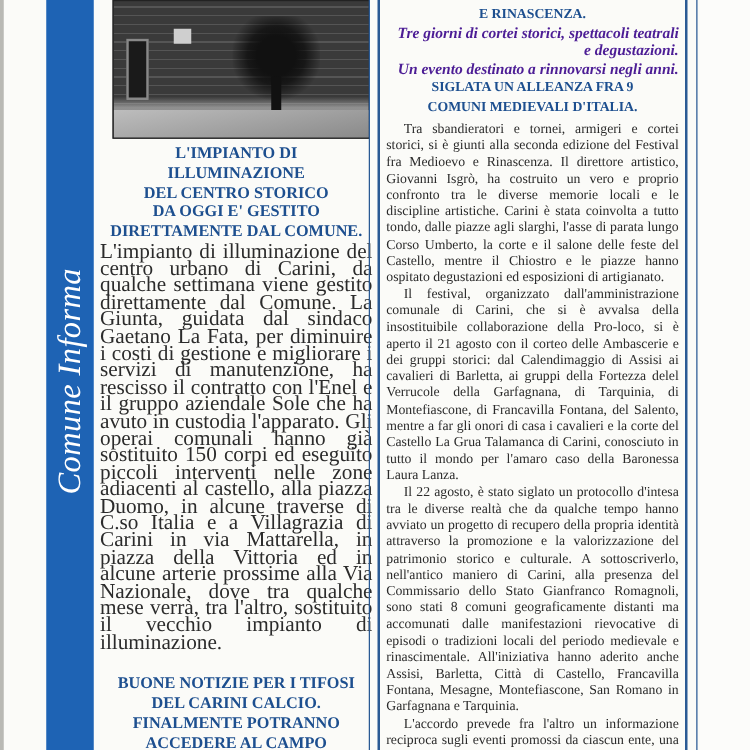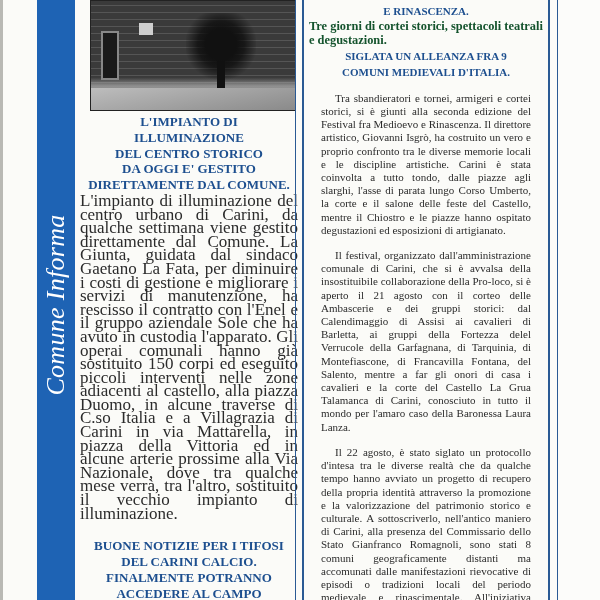--- a/index.html
+++ b/index.html
@@ -71,25 +71,25 @@
     }
     .frame-inner {
       position:absolute; left:302px; top:-2px; width:244px; height:610px;
       border-left:2px solid #2a5a94; border-right:2px solid #2a5a94;
     }
     .right-col {
       position:absolute; left:309px; top:3px; width:234px;
     }
     .right-col .headline.big { font-size:11px; line-height:16px; }
     .right-col .sub {
-      color:#14532d; font-weight:bold; text-align:left;
-      font-size:12.4px; line-height:14.4px; margin:0; white-space:pre-line;
+      color:#4c1d95; font-weight:bold; text-align:right;
+      font-size:12.4px; line-height:14.4px; margin:0; white-space:pre-line;font-style:italic;
     }
     .right-col .body-text { margin-top:3px; font-size:11px; line-height:13.2px; }
-    .right-col .para { margin:12px; }
+    .right-col .para { margin:0; }
     .right-margin {
       position:absolute; left:560px; top:0; width:40px; height:600px; background:#fcfcfa;
     }
   </style>
 </head>
 <body>
 
 <div class="left-edge"></div>
 
 <div class="blue-band"></div>
@@ -129,20 +129,21 @@
   </div>
 </div>
 
 <div class="frame-outer"></div>
 <div class="frame-inner"></div>
 
 <div class="right-col">
   <p class="headline big">E RINASCENZA.</p>
   <p class="sub">Tre giorni di cortei  storici, spettacoli teatrali
 e degustazioni.</p>
+  <p class="sub">Un evento destinato a rinnovarsi negli anni.</p>
   <p class="headline big">SIGLATA UN ALLEANZA FRA 9
 COMUNI MEDIEVALI D'ITALIA.</p>
   <div class="body-text">
     <p class="para indent">Tra sbandieratori e tornei, armigeri e cortei storici, si è giunti alla seconda edizione del Festival fra Medioevo e Rinascenza. Il direttore artistico, Giovanni Isgrò, ha costruito un vero e proprio confronto tra le diverse memorie locali e le discipline artistiche. Carini è stata coinvolta a tutto tondo, dalle piazze agli slarghi, l'asse di parata lungo Corso Umberto, la corte e il salone delle feste del Castello, mentre il Chiostro e le piazze hanno ospitato degustazioni ed esposizioni di artigianato.</p>
     <p class="para indent">Il festival, organizzato dall'amministrazione comunale di Carini, che si è avvalsa della insostituibile collaborazione della Pro-loco, si è aperto il 21 agosto con il corteo delle Ambascerie e dei gruppi storici: dal Calendimaggio di Assisi ai cavalieri di Barletta, ai gruppi della Fortezza delel Verrucole della Garfagnana, di Tarquinia, di Montefiascone, di Francavilla Fontana, del Salento, mentre a far gli onori di casa i cavalieri e la corte del Castello La Grua Talamanca di Carini, conosciuto in tutto il mondo per l'amaro caso della Baronessa Laura Lanza.</p>
     <p class="para indent">Il 22 agosto, è stato siglato un protocollo d'intesa tra le diverse realtà che da qualche tempo hanno avviato un progetto di recupero della propria identità attraverso la promozione e la valorizzazione del patrimonio storico e culturale. A sottoscriverlo, nell'antico maniero di Carini, alla presenza del Commissario dello Stato Gianfranco Romagnoli, sono stati 8 comuni geograficamente distanti ma accomunati dalle manifestazioni rievocative di episodi o tradizioni locali del periodo medievale e rinascimentale. All'iniziativa hanno aderito anche Assisi, Barletta, Città di Castello, Francavilla Fontana, Mesagne, Montefiascone, San Romano in Garfagnana e Tarquinia.</p>
     <p class="para indent">L'accordo prevede fra l'altro un informazione reciproca sugli eventi promossi da ciascun ente, una riunione annuale per stabilire le linee programmatiche generali e le iniziative comuni, la valorizzazione del patrimonio musicale medievale e rinascimentale, anche attraverso la ricerca di testi inediti. In questo caso possono partecipare al protocollo anche le istituzioni musicali dei rispettivi centri.</p>
 
   </div>
 </div>

